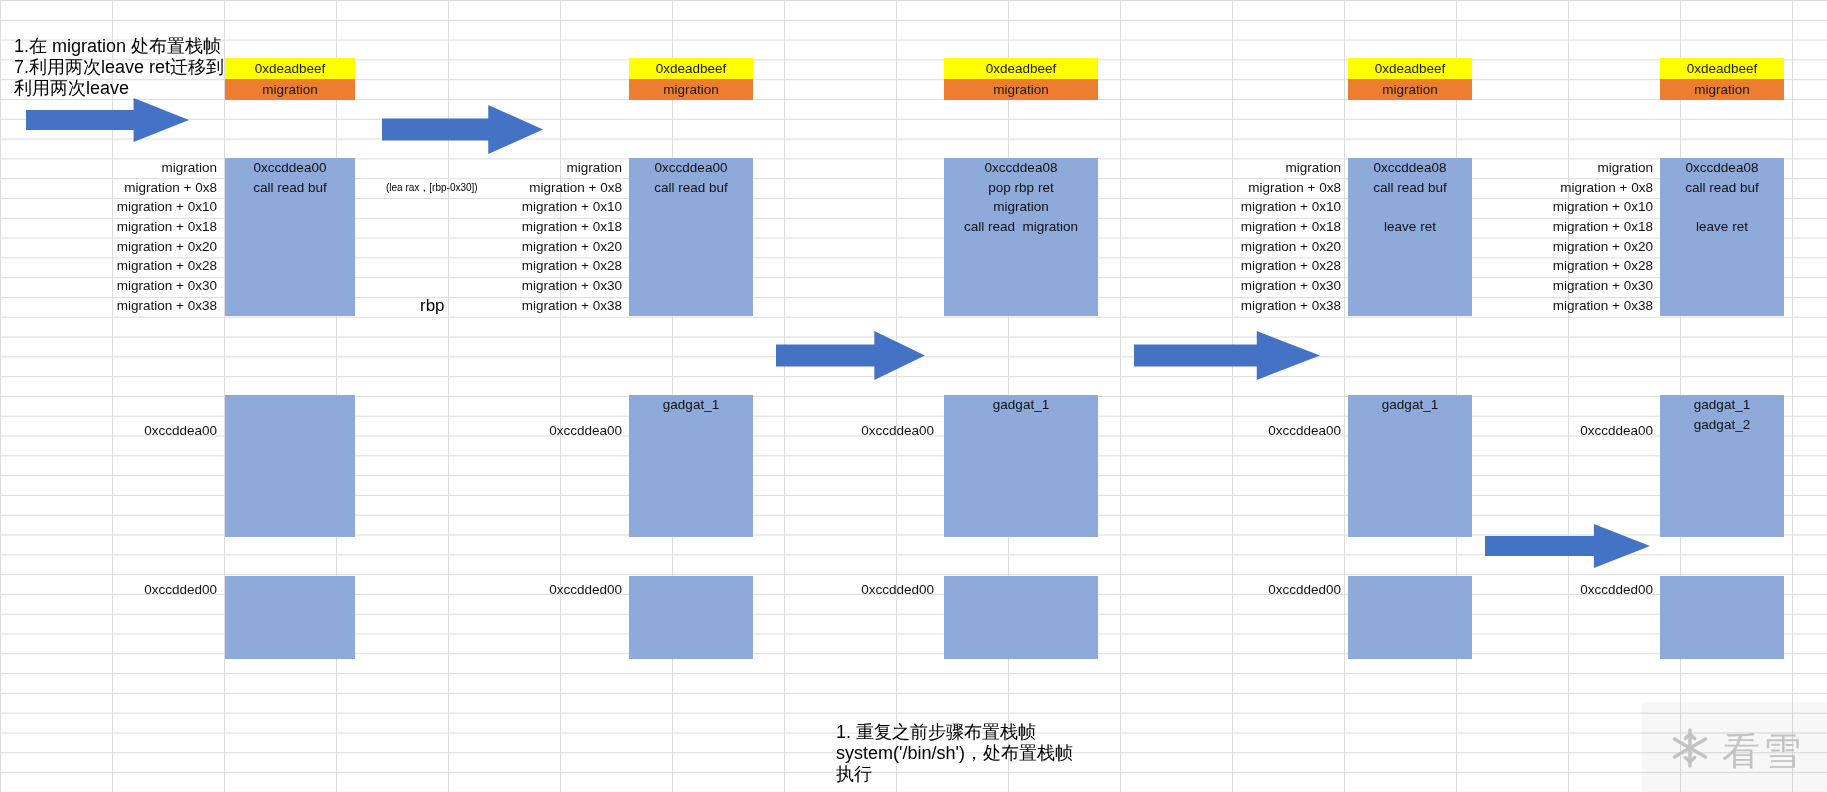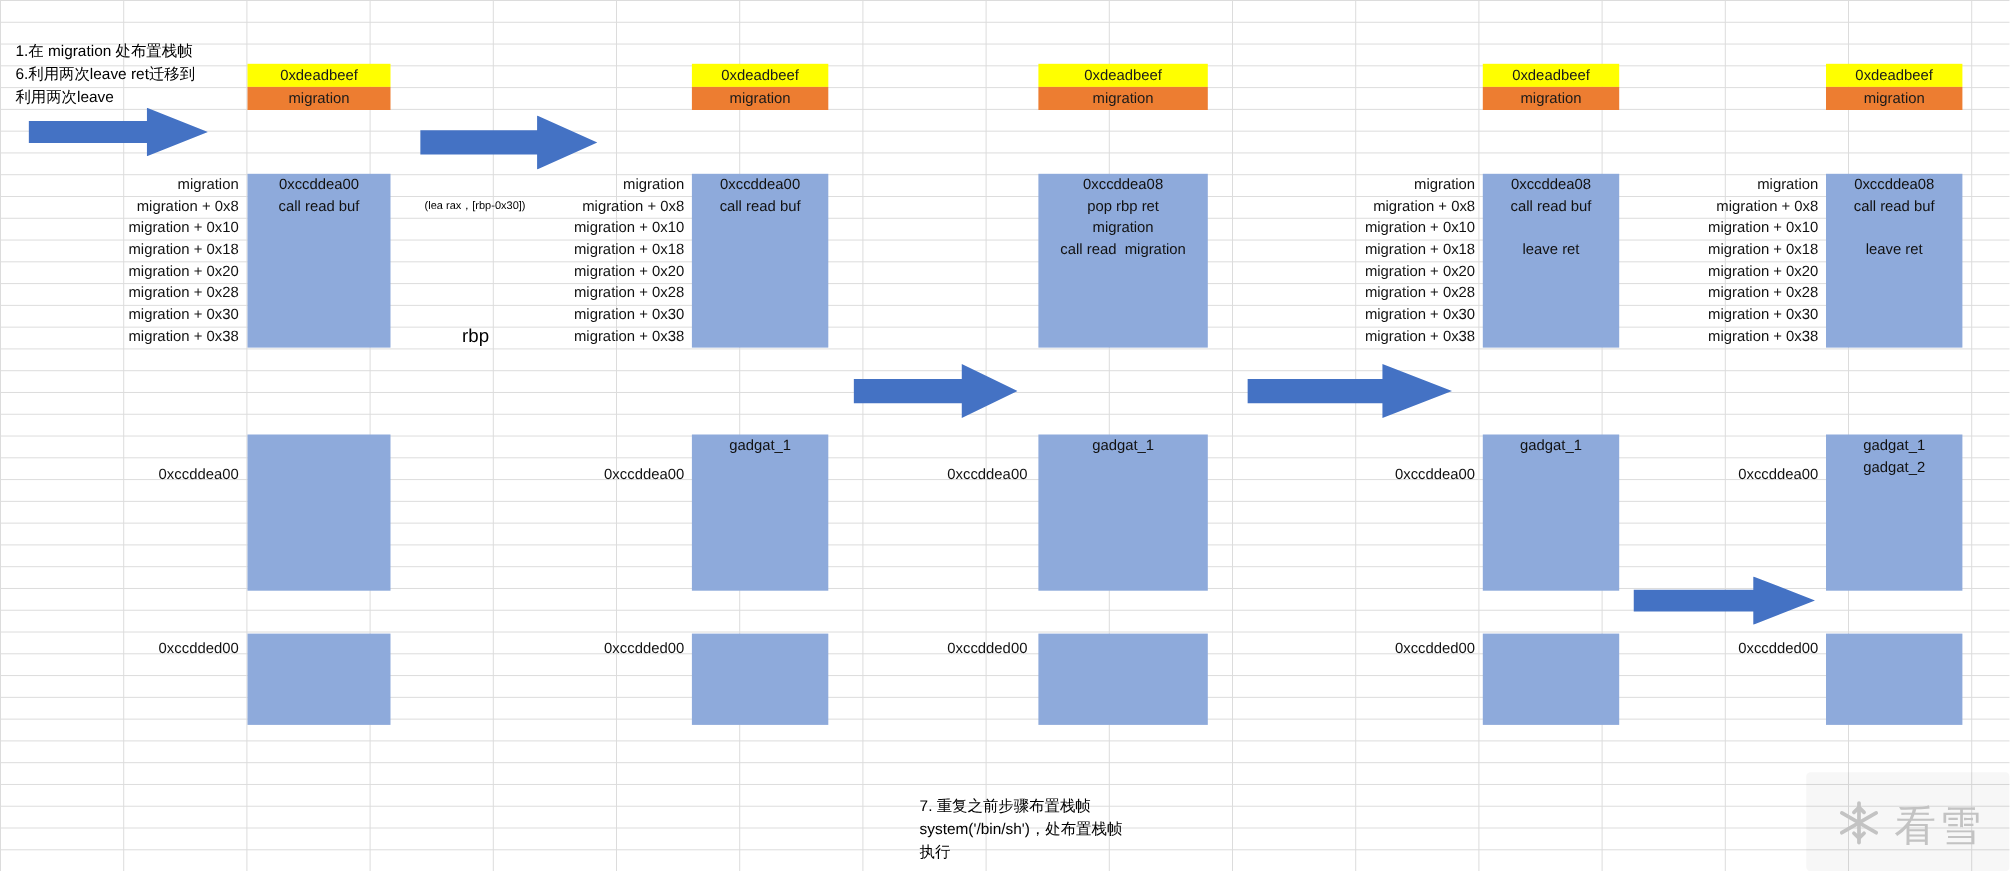--- a/index.html
+++ b/index.html
@@ -15,34 +15,34 @@
   .abs{ position:absolute; }
   .cell{ display:flex; align-items:center; justify-content:center; font-size:13.5px; color:#1a1a1a; }
   .yellow{ background:#FFFF00;text-align:center; }
   .orange{ background:#ED7D31; }
   .bluebox{ background:#8EAADB; }
   .box-lines{ text-align:center; font-size:13.5px; color:#111; }
   .box-line{ display:block; height:19.7px; line-height:19.7px; white-space:pre; }
   .labels{ text-align:right; font-size:13.5px; color:#111; padding-right:4px; }
   .label-line{ display:block; height:19.66px; line-height:19.66px; white-space:nowrap; }
   .side-label{ text-align:right; font-size:13.5px; color:#111; height:20px; line-height:20px; padding-right:4px; white-space:nowrap; }
-  .note{ font-size:14px; color:#000; line-height:21px; white-space:nowrap; }
+  .note{ font-size:18px; color:#000; line-height:21px; white-space:nowrap; }
   .note div{ white-space:nowrap; }
   .watermark{ display:flex; gap:10px; }
   .watermark-text{ font-size:38px; color:#c3c3c3; letter-spacing:3px; }
   .wm-backdrop{ background:rgba(90,90,90,0.05); border-radius:4px; }
 </style>
 </head>
 <body>
 
 <div class="canvas">
 
   <div class="abs note" style="left:14px;top:36px;">
     <div>1.在 migration 处布置栈帧</div>
-    <div>6.利用两次leave ret迁移到</div>
+    <div>7.利用两次leave ret迁移到</div>
     <div>利用两次leave</div>
   </div>
 
   <svg class="abs" style="left:26px;top:98px;" width="163" height="44" viewBox="0 0 100 40" preserveAspectRatio="none">
       <polygon points="0,11 66,11 66,0 100,20 66,40 66,29 0,29" fill="#4472C4"></polygon>
     </svg>
   <svg class="abs" style="left:382px;top:105px;" width="161" height="49" viewBox="0 0 100 40" preserveAspectRatio="none">
       <polygon points="0,11 66,11 66,0 100,20 66,40 66,29 0,29" fill="#4472C4"></polygon>
     </svg>
   <svg class="abs" style="left:776px;top:331px;" width="149" height="49" viewBox="0 0 100 40" preserveAspectRatio="none">
@@ -162,21 +162,21 @@
   </div>
   <div class="abs side-label" style="left:1483px;top:421px;width:174px;">0xccddea00</div>
   <div class="abs bluebox box-lines" style="left:1660px;top:395px;width:124px;height:142px;">
     <span class="box-line">gadgat_1</span>
     <span class="box-line">gadgat_2</span>
   </div>
   <div class="abs side-label" style="left:1483px;top:580px;width:174px;">0xccdded00</div>
   <div class="abs bluebox" style="left:1660px;top:576px;width:124px;height:83px;"></div>
 
   <div class="abs note" style="left:836px;top:722px;">
-    <div>7. 重复之前步骤布置栈帧</div>
+    <div>1. 重复之前步骤布置栈帧</div>
     <div>system('/bin/sh')，处布置栈帧</div>
     <div>执行</div>
   </div>
 
   <div class="abs wm-backdrop" style="left:1642px;top:702px;width:185px;height:90px;"></div>
   <div class="abs watermark" style="left:1668px;top:726px;">
     <svg width="44" height="44" viewBox="0 0 44 44">
       <g stroke="#c3c3c3" stroke-width="3.4" stroke-linecap="round" fill="none">
         <line x1="22" y1="4" x2="22" y2="40"></line>
         <line x1="6.4" y1="13" x2="37.6" y2="31"></line>

